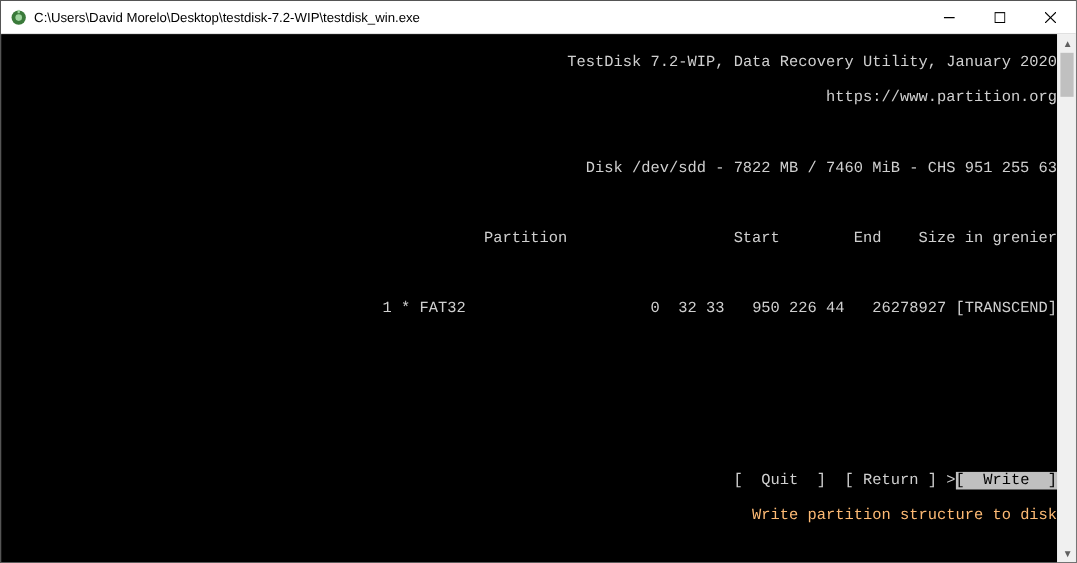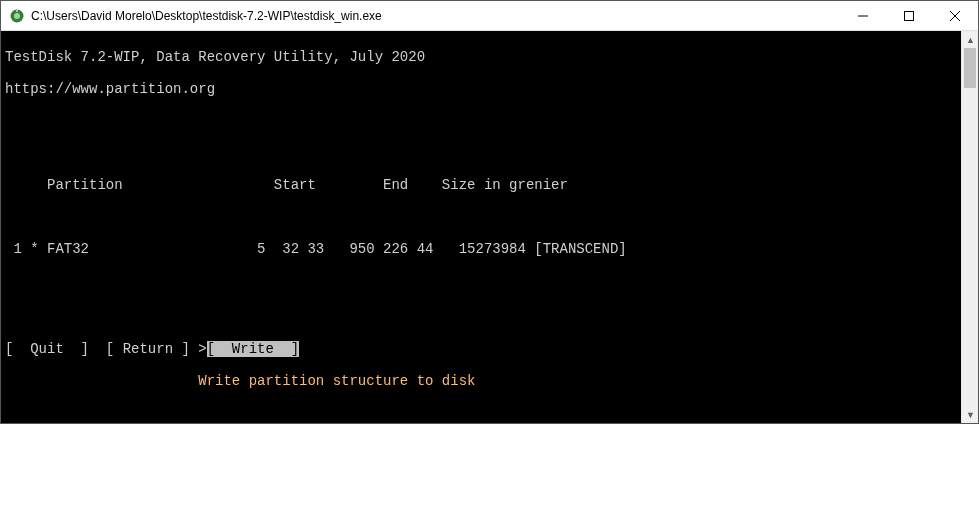--- a/index.html
+++ b/index.html
@@ -4,24 +4,25 @@
 <style>
   * { box-sizing: border-box; }
   html, body {
     margin: 0; padding: 0;
     width: 979px; height: 512px;
     font-family: "Segoe UI", Tahoma, sans-serif;
     background: #fff;
     overflow: hidden;
   }
   .window {
-    width: 979px; height: 424px;
+    width: 979px; height: 512px;
     border: 1px solid #555;
     display: flex; flex-direction: column;
     background: #fff;
+    text-align: right;
   }
   .titlebar {
     height: 30px;
     background: #ffffff;
     display: flex; align-items: center;
     border-bottom: 1px solid #e0e0e0;
     font-size: 12px;
     color: #000;
   }
   .titlebar .icon {
@@ -76,21 +77,21 @@
   .scrollbar .thumb {
     position:absolute;
     left:2px; right:2px;
     top:17px;
     height: 40px;
     background:#c0c0c0;
   }
   .term-line { height:16px; }
   .bottom-area {
     position: absolute;
-    left: 4px; right: 12px; bottom: 2px;
+    left: 4px; right: 0; bottom: 2px;
   }
   .menu-row { height:16px; }
   .hint-row { height:16px; color:#fdba74; }
   .menu-item { color:#cfcfcf; }
   .menu-sel {
     background: #c0c0c0;
     color: #000;
   }
 </style>
 </head>
@@ -121,27 +122,28 @@
     <div class="winbtn close">
       <svg viewBox="0 0 10 10">
           <line x1="0" y1="0" x2="10" y2="10"></line>
           <line x1="10" y1="0" x2="0" y2="10"></line>
         </svg>
     </div>
   </div>
 
   <div class="client">
     <div class="terminal">
-<div class="term-line">TestDisk 7.2-WIP, Data Recovery Utility, July 2020</div>
+<div class="term-line">TestDisk 7.2-WIP, Data Recovery Utility, January 2020</div>
 <div class="term-line">https://www.partition.org</div>
 <div class="term-line"></div>
+<div class="term-line">Disk /dev/sdd - 7822 MB / 7460 MiB - CHS 951 255 63</div>
 <div class="term-line"></div>
 <div class="term-line">     Partition                  Start        End    Size in grenier</div>
 <div class="term-line"></div>
-<div class="term-line"> 1 * FAT32                    5  32 33   950 226 44   15273984 [TRANSCEND]</div>
+<div class="term-line"> 1 * FAT32                    0  32 33   950 226 44   26278927 [TRANSCEND]</div>
 
       <div class="bottom-area">
 <div class="menu-row"><span class="menu-item">[  Quit  ]</span>  <span class="menu-item">[ Return ]</span> <span>&gt;</span><span class="menu-sel">[  Write  ]</span></div>
 <div class="hint-row">                       Write partition structure to disk</div>
       </div>
     </div>
 
     <div class="scrollbar">
       <div class="arrow up">▲</div>
       <div class="thumb"></div>

